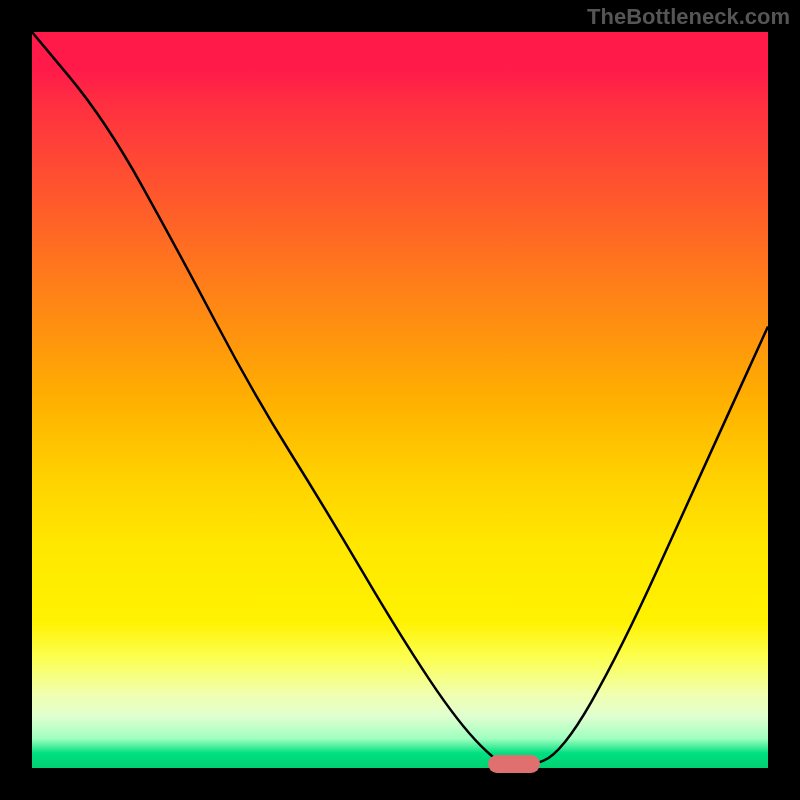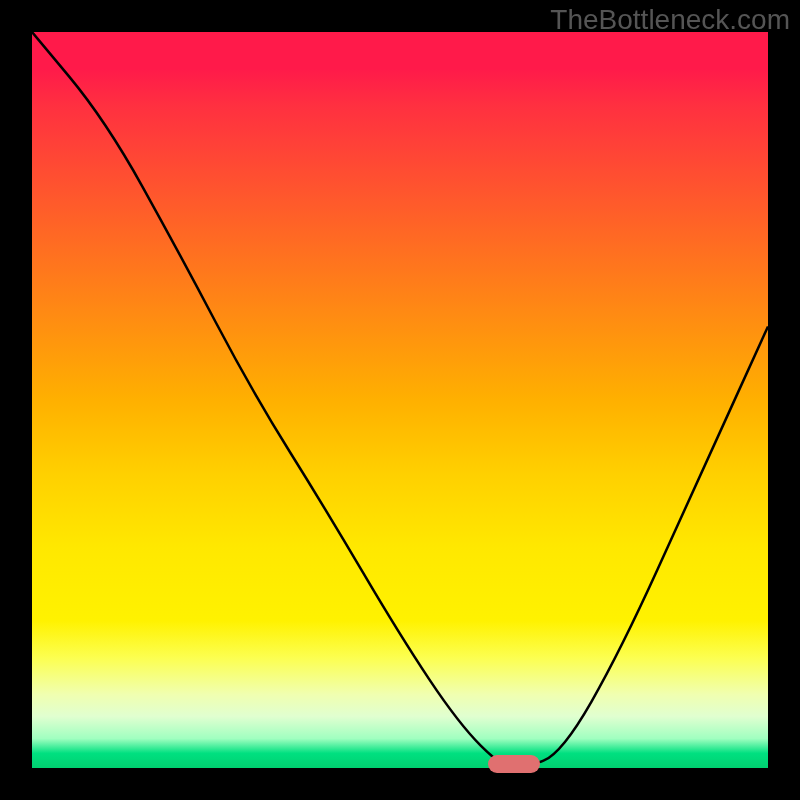--- a/index.html
+++ b/index.html
@@ -9,22 +9,22 @@
     background: #000;
     position: relative;
     overflow: hidden;
     font-family: Arial, sans-serif;
   }
   .watermark {
     position: absolute;
     top: 4px;
     right: 10px;
     color: #555;
-    font-size: 28px;
-    font-weight: 400;
+    font-size: 22px;
+    font-weight: 700;
     z-index: 10;
   }
   .plot-area {
     position: absolute;
     left: 32px;
     top: 32px;
     width: 736px;
     height: 736px;
   }
   .gradient-bg {

